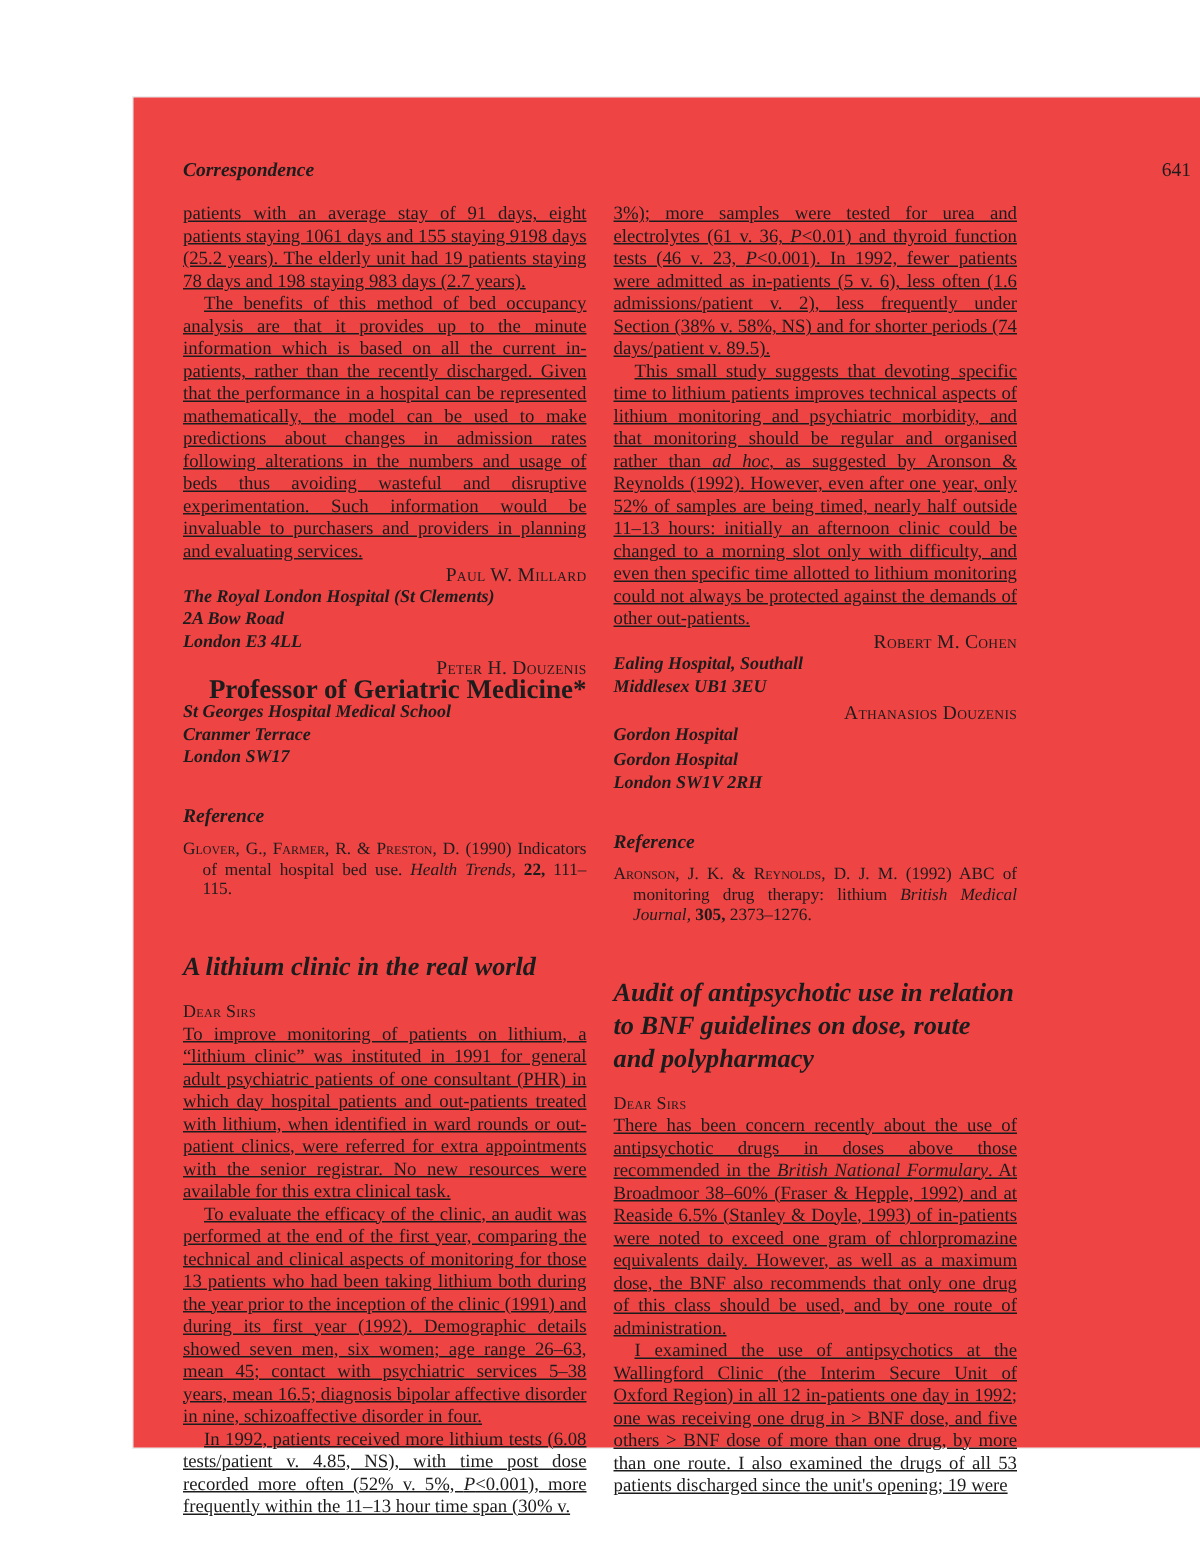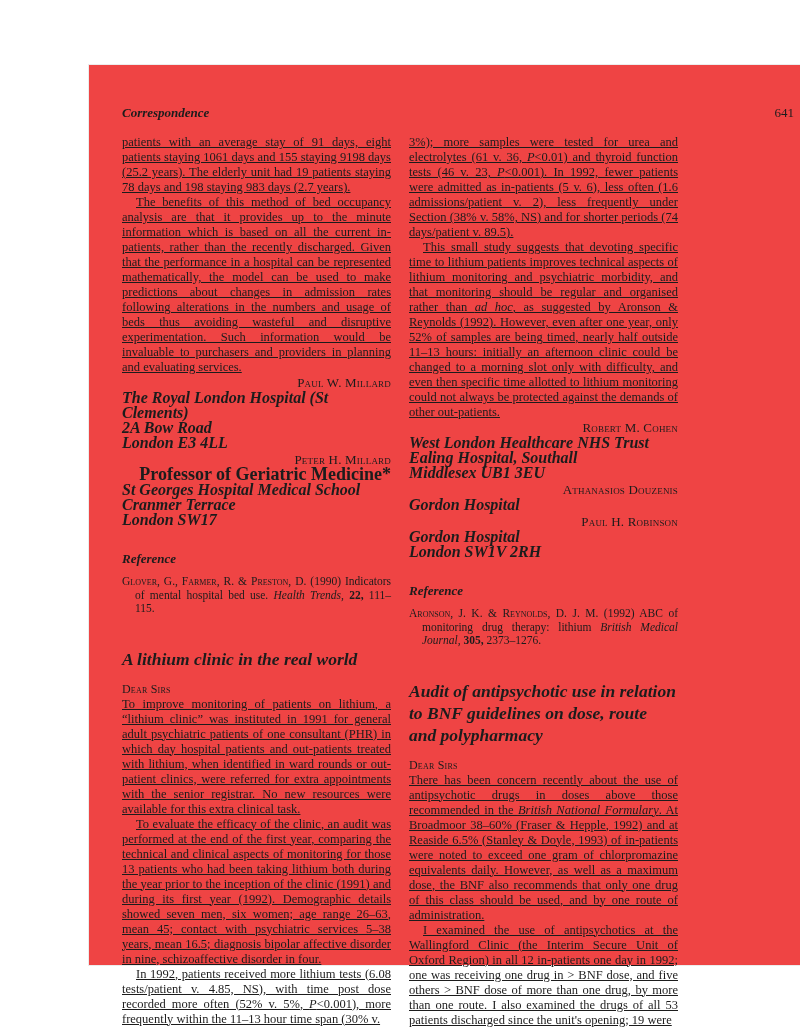--- a/index.html
+++ b/index.html
@@ -69,21 +69,21 @@
     font-weight: bold;
     font-size: 18px;
     line-height: 15px;
   }
   .addr {
     margin: 0 0 2px 0;
   }
   .addr div {
     font-style: italic;
     font-weight: bold;
-    font-size: 16px;
+    font-size: 12px;
     line-height: 15px;
   }
   .refhead {
     font-style: italic;
     font-weight: bold;
     font-size: 13px;
     margin: 24px 0 8px 0;
   }
   .refentry {
     margin: 0;
@@ -130,21 +130,21 @@
         <p class="body">patients with an average stay of 91 days, eight patients staying 1061 days and 155 staying 9198 days (25.2 years). The elderly unit had 19 patients staying 78 days and 198 staying 983 days (2.7 years).</p>
         <p class="body indent">The benefits of this method of bed occupancy analysis are that it provides up to the minute information which is based on all the current in-patients, rather than the recently discharged. Given that the performance in a hospital can be represented mathematically, the model can be used to make predictions about changes in admission rates following alterations in the numbers and usage of beds thus avoiding wasteful and disruptive experimentation. Such information would be invaluable to purchasers and providers in planning and evaluating services.</p>
 
         <div class="sig">Paul W. Millard</div>
         <div class="addr">
           <div>The Royal London Hospital (St Clements)</div>
           <div>2A Bow Road</div>
           <div>London E3 4LL</div>
         </div>
 
-        <div class="sig">Peter H. Millard</div>
+        <div class="sig">Peter H. Douzenis</div>
         <div class="role">Professor of Geriatric Medicine*</div>
         <div class="addr">
           <div>St Georges Hospital Medical School</div>
           <div>Cranmer Terrace</div>
           <div>London SW17</div>
         </div>
 
         <div class="refhead">Reference</div>
         <p class="refentry"><span class="seg-sc">Glover, G., Farmer, R. &amp; Preston, D.</span><span> (1990) Indicators of mental hospital bed use. </span><span class="seg-i">Health Trends, </span><span class="seg-b">22,</span><span> 111–115.</span></p>
 
@@ -155,31 +155,29 @@
         <p class="body indent">To evaluate the efficacy of the clinic, an audit was performed at the end of the first year, comparing the technical and clinical aspects of monitoring for those 13 patients who had been taking lithium both during the year prior to the inception of the clinic (1991) and during its first year (1992). Demographic details showed seven men, six women; age range 26–63, mean 45; contact with psychiatric services 5–38 years, mean 16.5; diagnosis bipolar affective disorder in nine, schizoaffective disorder in four.</p>
         <p class="body indent"><span>In 1992, patients received more lithium tests (6.08 tests/patient v. 4.85, NS), with time post dose recorded more often (52% v. 5%, </span><span class="seg-i">P</span><span>&lt;0.001), more frequently within the 11–13 hour time span (30% v.</span></p>
       </div>
 
       <div class="col">
         <p class="body"><span>3%); more samples were tested for urea and electrolytes (61 v. 36, </span><span class="seg-i">P</span><span>&lt;0.01) and thyroid function tests (46 v. 23, </span><span class="seg-i">P</span><span>&lt;0.001). In 1992, fewer patients were admitted as in-patients (5 v. 6), less often (1.6 admissions/patient v. 2), less frequently under Section (38% v. 58%, NS) and for shorter periods (74 days/patient v. 89.5).</span></p>
         <p class="body indent"><span>This small study suggests that devoting specific time to lithium patients improves technical aspects of lithium monitoring and psychiatric morbidity, and that monitoring should be regular and organised rather than </span><span class="seg-i">ad hoc</span><span>, as suggested by Aronson &amp; Reynolds (1992). However, even after one year, only 52% of samples are being timed, nearly half outside 11–13 hours: initially an afternoon clinic could be changed to a morning slot only with difficulty, and even then specific time allotted to lithium monitoring could not always be protected against the demands of other out-patients.</span></p>
 
         <div class="sig">Robert M. Cohen</div>
         <div class="addr">
-          <div>West London Healthcare NHS Trust</div>
           <div>Ealing Hospital, Southall</div>
           <div>Middlesex UB1 3EU</div>
         </div>
 
         <div class="sig">Athanasios Douzenis</div>
         <div class="addr">
           <div>Gordon Hospital</div>
         </div>
 
-        <div class="sig">Paul H. Robinson</div>
         <div class="addr">
           <div>Gordon Hospital</div>
           <div>London SW1V 2RH</div>
         </div>
 
         <div class="refhead">Reference</div>
         <p class="refentry"><span class="seg-sc">Aronson, J. K. &amp; Reynolds, D. J. M.</span><span> (1992) ABC of monitoring drug therapy: lithium </span><span class="seg-i">British Medical Journal,</span><span> </span><span class="seg-b">305,</span><span> 2373–1276.</span></p>
 
         <div class="letter-title">Audit of antipsychotic use in relation to BNF guidelines on dose, route and polypharmacy</div>
         <div class="salutation">Dear Sirs</div>

